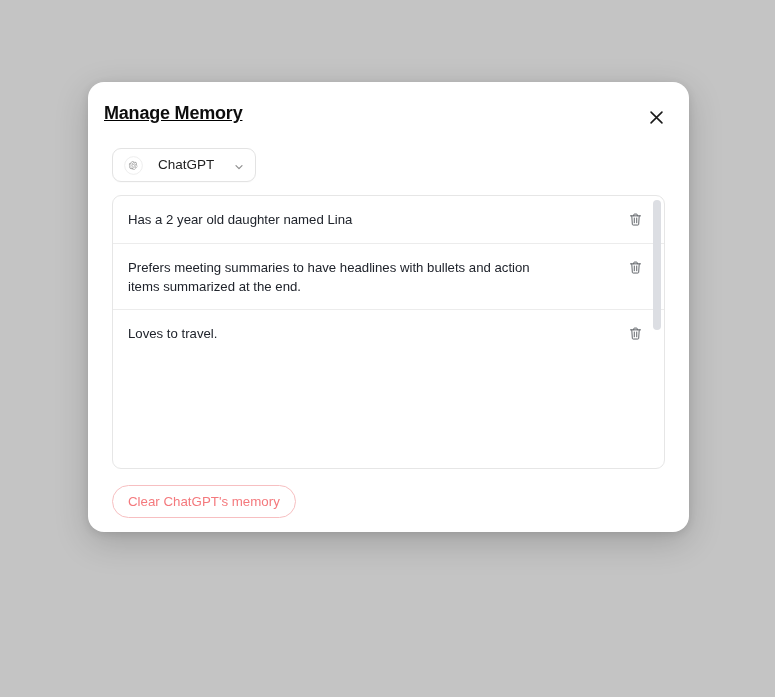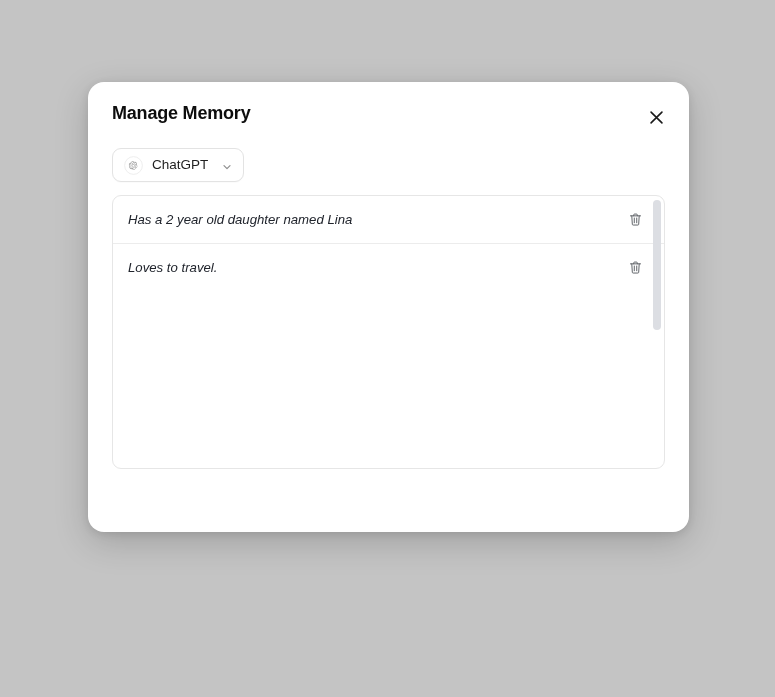--- a/index.html
+++ b/index.html
@@ -32,23 +32,24 @@
     height: 450px;
     background: #ffffff;
     border-radius: 16px;
     box-shadow: 0 10px 34px rgba(0,0,0,0.18), 0 2px 8px rgba(0,0,0,0.10);
     padding: 0;
   }
 
   .modal-header {
     position: relative;
     height: 56px;
-    padding: 0 24px;
-    display: flex;
-    align-items: center;
+    padding: 0 16px;
+    display: flex;
+    align-items: center;
+    text-decoration: underline;
   }
 
   .modal-title {
     font-size: 18px;
     font-weight: bold;
     color: #0d0d0d;
     letter-spacing: -0.2px;
     margin: 0;
     line-height: 1;
     padding-top: 6px;
@@ -71,21 +72,21 @@
   }
   .close-button svg { display: block; }
 
   
   .selector-row {
     padding: 10px 24px 0 24px;
   }
   .model-select {
     display: inline-flex;
     align-items: center;
-    gap: 9px;
+    gap: 15px;
     height: 34px;
     padding: 0 10px 0 11px;
     border: 1px solid #e3e3e3;
     border-radius: 9px;
     background: #ffffff;
     cursor: pointer;
     box-shadow: 0 1px 1px rgba(0,0,0,0.02);
   }
   .model-logo {
     width: 19px;
@@ -133,21 +134,20 @@
     min-height: 38px;
   }
   .memory-row:last-child { border-bottom: none; }
 
   .memory-text {
     font-size: 13.2px;
     line-height: 1.45;
     color: #20242c;
     max-width: 420px;
     padding-top: 1px;
-    font-style: italic;
   }
 
   .delete-button {
     flex: 0 0 auto;
     width: 22px;
     height: 22px;
     display: flex;
     align-items: center;
     justify-content: center;
     border: none;
@@ -233,20 +233,33 @@
             <path d="M3 4.6 L6 7.6 L9 4.6" stroke="#8e8e8e" stroke-width="1.2" stroke-linecap="round" stroke-linejoin="round"></path>
           </svg>
         </span>
       </div>
     </div>
 
     <div class="list-wrap">
       <div class="list-scroll" id="memory-list">
           <div class="memory-row">
             <div class="memory-text">Has a 2 year old daughter named Lina</div>
+            <button class="delete-button">
+              <span>
+                <svg width="15" height="15" viewBox="0 0 16 16" fill="none" aria-hidden="true">
+                  <path d="M2.6 4.1h10.8" stroke="#5f6368" stroke-width="1.05" stroke-linecap="round"></path>
+                  <path d="M6.1 4.1V3.1a.9.9 0 0 1 .9-.9h2a.9.9 0 0 1 .9.9v1" stroke="#5f6368" stroke-width="1.05" stroke-linecap="round" stroke-linejoin="round"></path>
+                  <path d="M4.05 4.1 4.6 13.05a.9.9 0 0 0 .9.85h5a.9.9 0 0 0 .9-.85L11.95 4.1" stroke="#5f6368" stroke-width="1.05" stroke-linecap="round" stroke-linejoin="round"></path>
+                  <path d="M6.7 6.4v5.1M9.3 6.4v5.1" stroke="#5f6368" stroke-width="1.05" stroke-linecap="round"></path>
+                </svg>
+              </span>
+            </button>
+          </div>
+          <div class="memory-row">
+            <div class="memory-text">Prefers meeting summaries to have headlines with bullets and action items summarized at the end.</div>
             <button class="delete-button">
               <span>
                 <svg width="15" height="15" viewBox="0 0 16 16" fill="none" aria-hidden="true">
                   <path d="M2.6 4.1h10.8" stroke="#5f6368" stroke-width="1.05" stroke-linecap="round"></path>
                   <path d="M6.1 4.1V3.1a.9.9 0 0 1 .9-.9h2a.9.9 0 0 1 .9.9v1" stroke="#5f6368" stroke-width="1.05" stroke-linecap="round" stroke-linejoin="round"></path>
                   <path d="M4.05 4.1 4.6 13.05a.9.9 0 0 0 .9.85h5a.9.9 0 0 0 .9-.85L11.95 4.1" stroke="#5f6368" stroke-width="1.05" stroke-linecap="round" stroke-linejoin="round"></path>
                   <path d="M6.7 6.4v5.1M9.3 6.4v5.1" stroke="#5f6368" stroke-width="1.05" stroke-linecap="round"></path>
                 </svg>
               </span>
             </button>
@@ -263,15 +276,18 @@
                 </svg>
               </span>
             </button>
           </div>
         </div>
       <div class="scroll-track">
         <div class="scroll-thumb"></div>
       </div>
     </div>
 
+    <div class="modal-footer">
+      <button class="clear-button">Clear ChatGPT's memory</button>
+    </div>
 
   </div>
 </div>
 
 </body></html>

